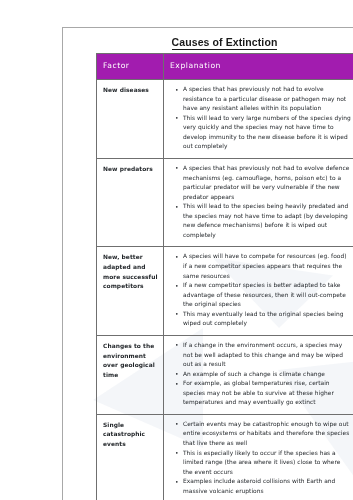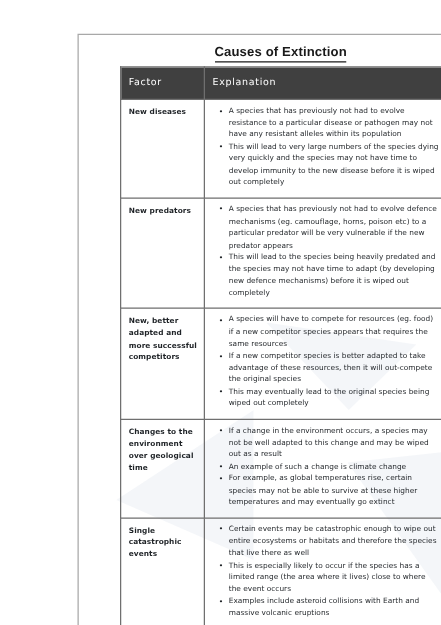--- a/index.html
+++ b/index.html
@@ -77,21 +77,21 @@
   table.causes col.c-expl   { width: 194px; }
 
   table.causes th,
   table.causes td {
     border: 0.9px solid #6f6f6f;
     vertical-align: top;
     box-sizing: border-box;
   }
 
   thead th {
-    background: #404040;
+    background: #a21caf;
     color: #ffffff;
     text-align: left;
     font-weight: normal;
     font-size: 7.6px;
     letter-spacing: 0.55px;
     padding: 7px 6px 8px 6px;
     border-color: #2CA9E1;
     height: 26px;
   }
 

